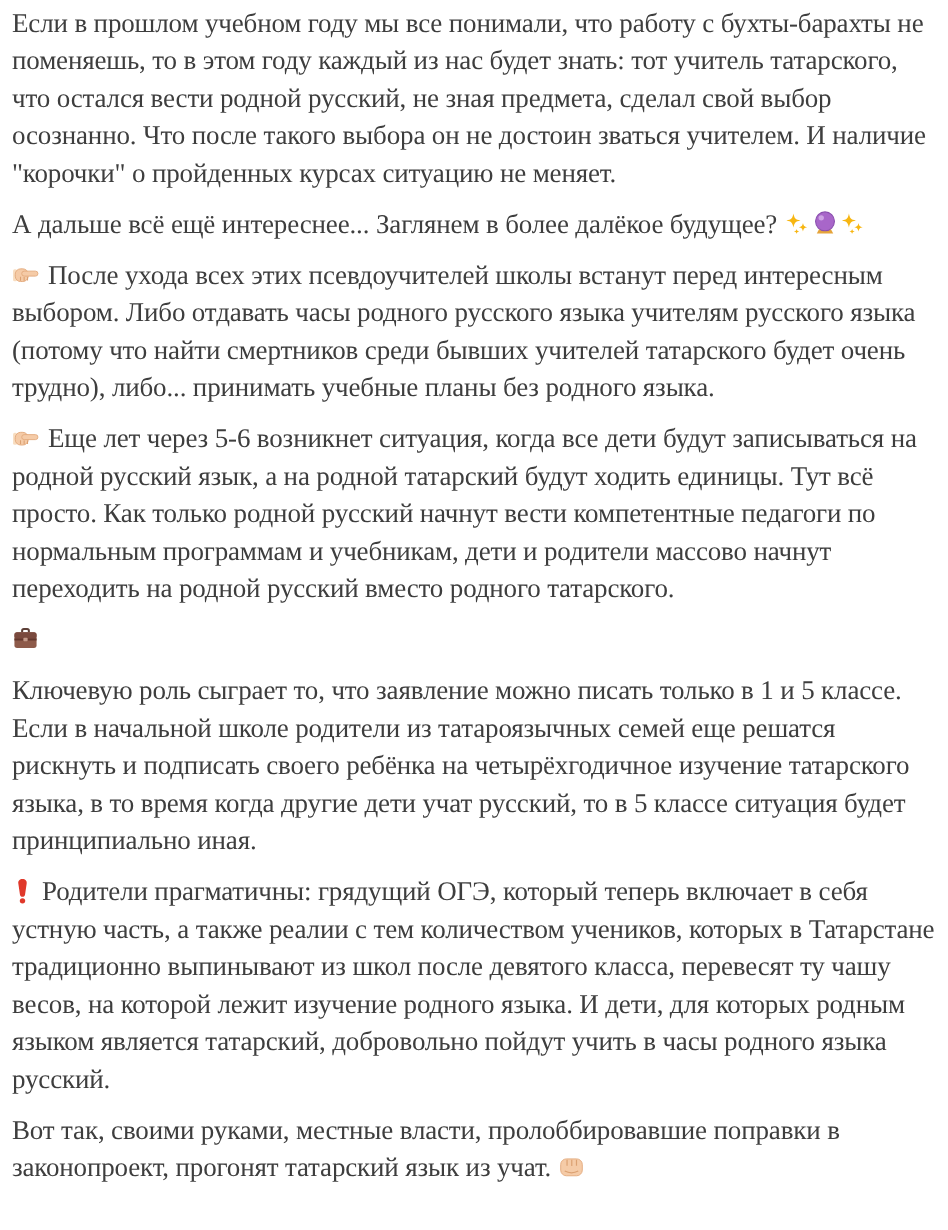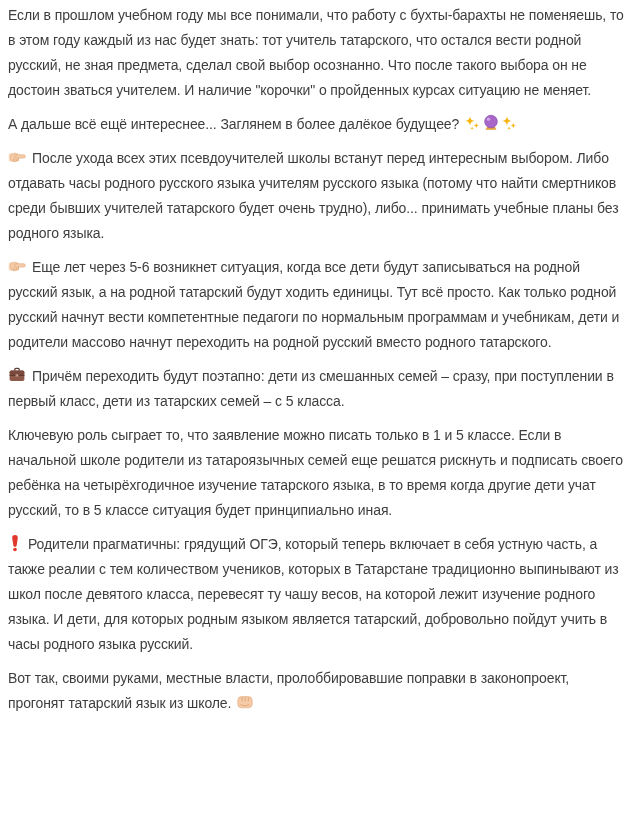--- a/index.html
+++ b/index.html
@@ -6,22 +6,22 @@
   body {
     width: 632px;
     height: 820px;
     background: #ffffff;
     overflow: hidden;
   }
   .post {
     box-sizing: border-box;
     width: 632px;
     padding: 3px 8px 0 8px;
-    font-family: Liberation Sans, sans-serif;
-    font-size: 14px;
+    font-family: Liberation Serif, serif;
+    font-size: 18px;
     line-height: 25px;
     letter-spacing: -0.1px;
     color: #3e3e3e;
   }
   .para { margin: 0 0 9px 0; }
   .emoji {
     display: inline-block;
     vertical-align: -3px;
     line-height: 0;
   }
@@ -64,28 +64,28 @@
           <rect x="7.2" y="7.5" width="12" height="3.7" rx="1.85" fill="#f5cba7" stroke="#e3ab7e" stroke-width="0.7"></rect>
           <path d="M6.3 11.7 v2.9 M9 11.9 v2.8 M11.5 11.9 v2.6" stroke="#dba172" stroke-width="0.8" fill="none"></path>
         </svg></span><span>Еще лет через 5-6 возникнет ситуация, когда все дети будут записываться на родной русский язык, а на родной татарский будут ходить единицы. Тут всё просто. Как только родной русский начнут вести компетентные педагоги по нормальным программам и учебникам, дети и родители массово начнут переходить на родной русский вместо родного татарского.</span></p>
 
   <p class="para"><span class="emoji emoji-lead"><svg width="18" height="18" viewBox="0 0 20 20">
           <path d="M7.5 5 V3.9 a1.3 1.3 0 0 1 1.3 -1.3 h2.4 a1.3 1.3 0 0 1 1.3 1.3 V5" fill="none" stroke="#5d4037" stroke-width="1.5"></path>
           <rect x="1.8" y="5" width="16.4" height="11.6" rx="2" fill="#8d5a4a"></rect>
           <rect x="1.8" y="5" width="16.4" height="4.6" rx="2" fill="#7a4a3e"></rect>
           <rect x="1.8" y="9.6" width="16.4" height="1.5" fill="#64382e"></rect>
           <rect x="8.4" y="9.1" width="3.2" height="2.6" rx="0.7" fill="#c49a8a"></rect>
-        </svg></span><span>Причём переходить будут поэтапно: дети из смешанных семей – сразу, при поступлении в первый класс, дети из татарских семей – с 5 класса.</span></p>
+        </svg></span></p>
 
   <p class="para"><span>Ключевую роль сыграет то, что заявление можно писать только в 1 и 5 классе. Если в начальной школе родители из татароязычных семей еще решатся рискнуть и подписать своего ребёнка на четырёхгодичное изучение татарского языка, в то время когда другие дети учат русский, то в 5 классе ситуация будет принципиально иная.</span></p>
 
   <p class="para"><span class="emoji emoji-lead"><svg width="14" height="18" viewBox="0 0 14 20">
           <path d="M7 1.2 c2 0 3.4 1.4 3.1 3.2 l-1.2 8.1 c-0.15 1.1 -0.9 1.8 -1.9 1.8 c-1 0 -1.75 -0.7 -1.9 -1.8 L3.9 4.4 C3.6 2.6 5 1.2 7 1.2 Z" fill="#e0392b"></path>
           <circle cx="7" cy="17.3" r="2" fill="#e0392b"></circle>
         </svg></span><span>Родители прагматичны: грядущий ОГЭ, который теперь включает в себя устную часть, а также реалии с тем количеством учеников, которых в Татарстане традиционно выпинывают из школ после девятого класса, перевесят ту чашу весов, на которой лежит изучение родного языка. И дети, для которых родным языком является татарский, добровольно пойдут учить в часы родного языка русский.</span></p>
 
-  <p class="para"><span>Вот так, своими руками, местные власти, пролоббировавшие поправки в законопроект, прогонят татарский язык из школе.</span><span class="emoji emoji-tail"><svg width="18" height="18" viewBox="0 0 20 20">
+  <p class="para"><span>Вот так, своими руками, местные власти, пролоббировавшие поправки в законопроект, прогонят татарский язык из учат.</span><span class="emoji emoji-tail"><svg width="18" height="18" viewBox="0 0 20 20">
           <rect x="2" y="4" width="16" height="12.5" rx="4.2" fill="#f5cba7" stroke="#e3ab7e" stroke-width="0.7"></rect>
           <path d="M6.7 4.6 v4.5 M10.2 4.6 v4.7 M13.7 4.6 v4.5" stroke="#dba172" stroke-width="0.9" fill="none"></path>
           <path d="M5 13 q5 2.6 10 0" stroke="#dba172" stroke-width="0.9" fill="none"></path>
         </svg></span><br></p>
 
 </div>
 
 </body></html>

